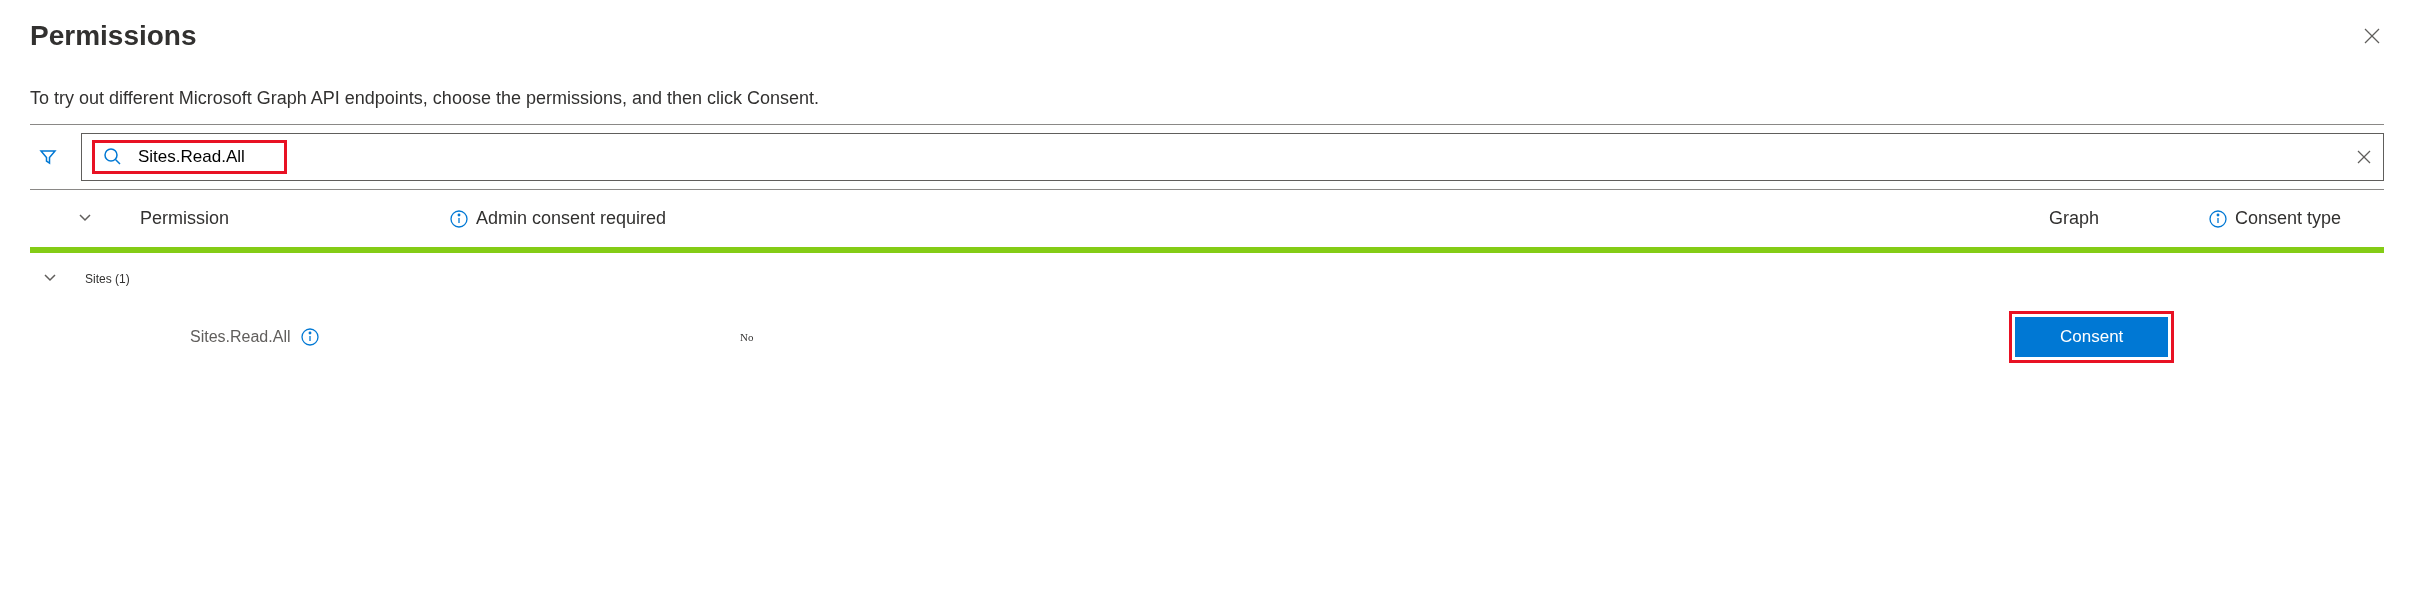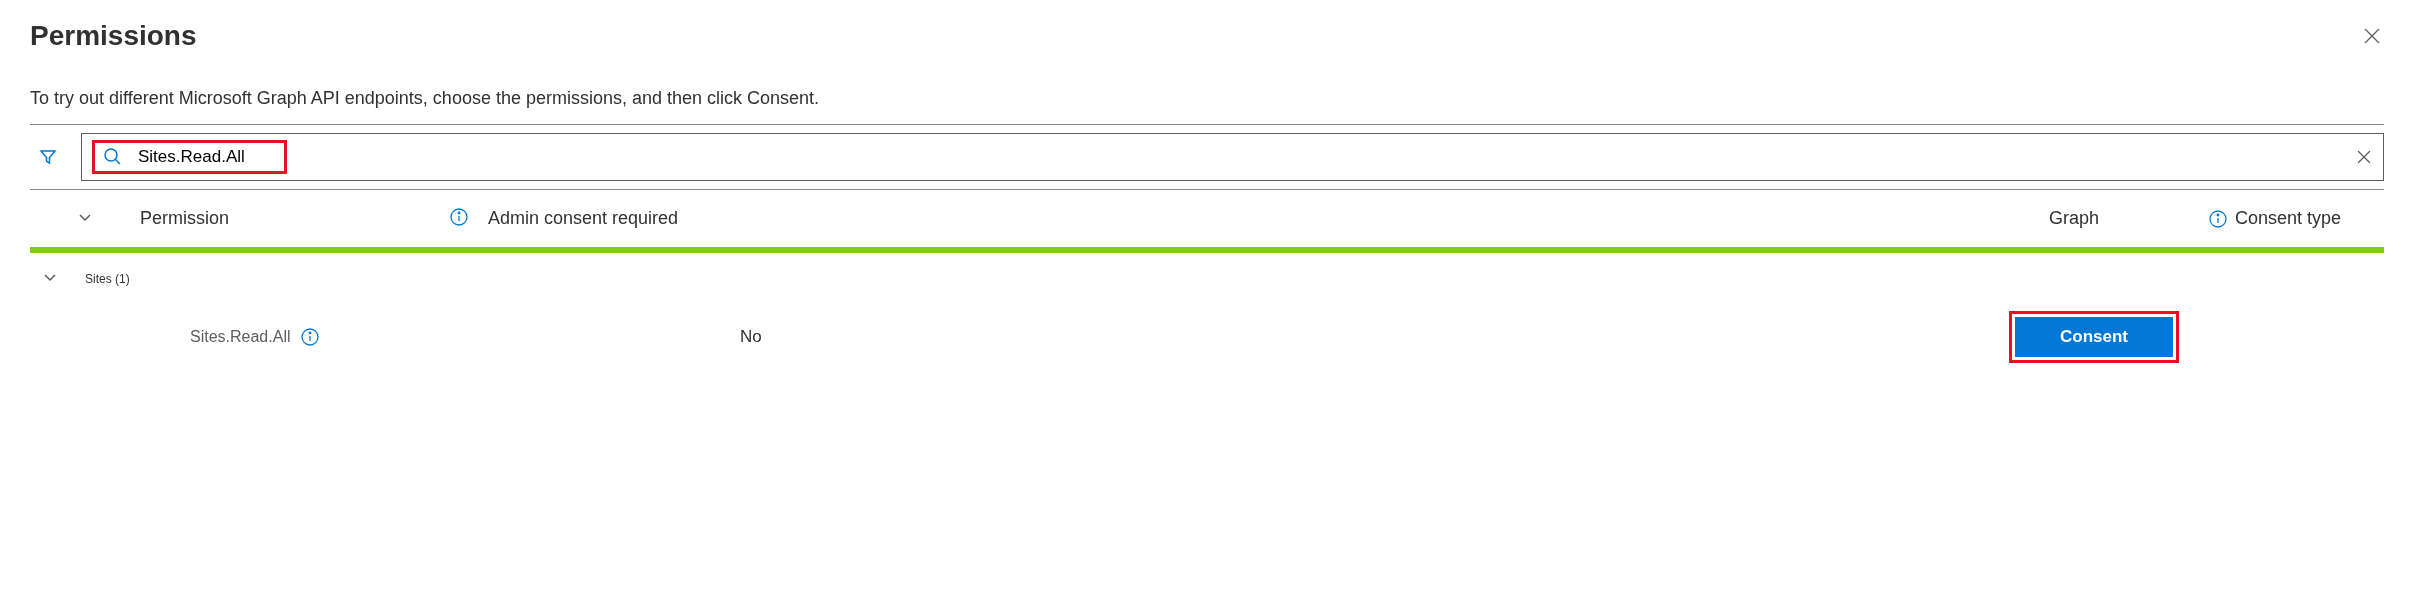--- a/index.html
+++ b/index.html
@@ -112,21 +112,22 @@
       align-items: center;
     }
     .col-permission {
       flex: 0 0 310px;
       font-size: 18px;
       font-weight: 400;
     }
     .col-admin {
       flex: 1;
       display: flex;
-      gap: 20px;
+      align-items: center;
+      gap: 8px;
       font-size: 18px;
     }
     .col-status {
       flex: 0 0 160px;
       font-size: 18px;
     }
     .col-consent-type {
       flex: 0 0 175px;
       display: flex;
       align-items: center;
@@ -172,43 +173,44 @@
       flex: 0 0 310px;
       display: flex;
       align-items: center;
       gap: 10px;
       font-size: 16px;
       color: #605e5c;
       padding-left: 50px;
     }
     .data-admin {
       flex: 1;
-      font-size: 17px;
+      font-size: 11px;
       padding-left: 290px;
+      font-family: Liberation Serif, serif;
     }
     .data-status {
       flex: 0 0 200px;
       display: flex;
       align-items: center;
     }
     .data-consent-type {
       flex: 0 0 175px;
     }
     .consent-btn-wrapper {
       border: 3px solid #e81123;
       padding: 3px;
       display: inline-block;
     }
     .consent-btn {
       background: #0078d4;
       color: #ffffff;
       border: none;
       padding: 10px 45px;
       font-size: 17px;
-      font-weight: 700;
+      font-weight: 400;
       cursor: pointer;
     }
   </style>
 </head>
 <body>
 
 <div class="header-row">
   <h1 class="page-title">Permissions</h1>
   <div class="close-btn">
     <svg width="18" height="18" viewBox="0 0 18 18" fill="none" stroke="currentColor" stroke-width="1.2">

